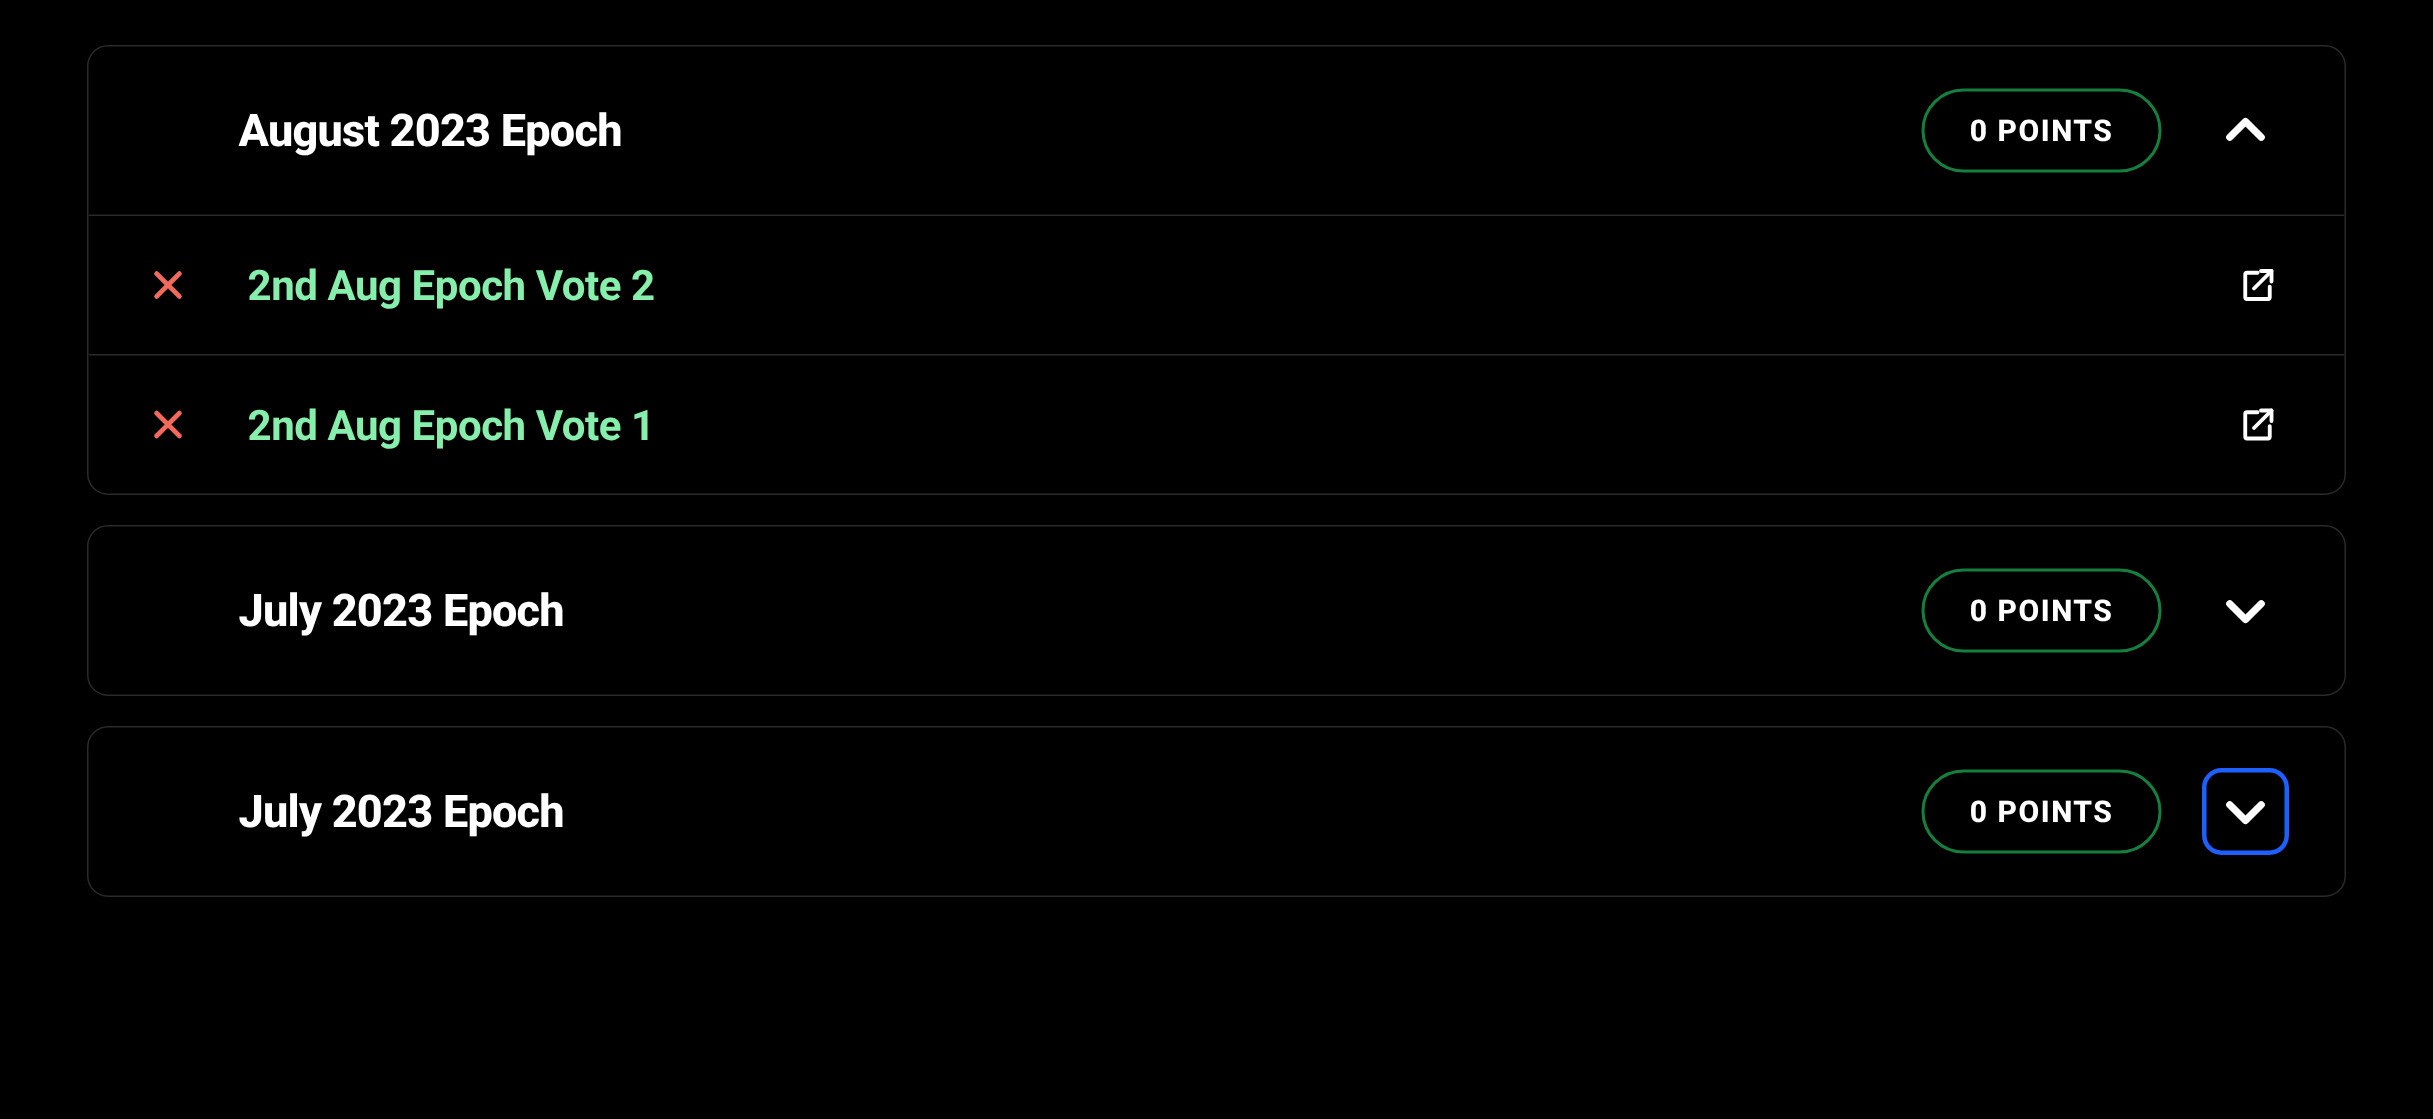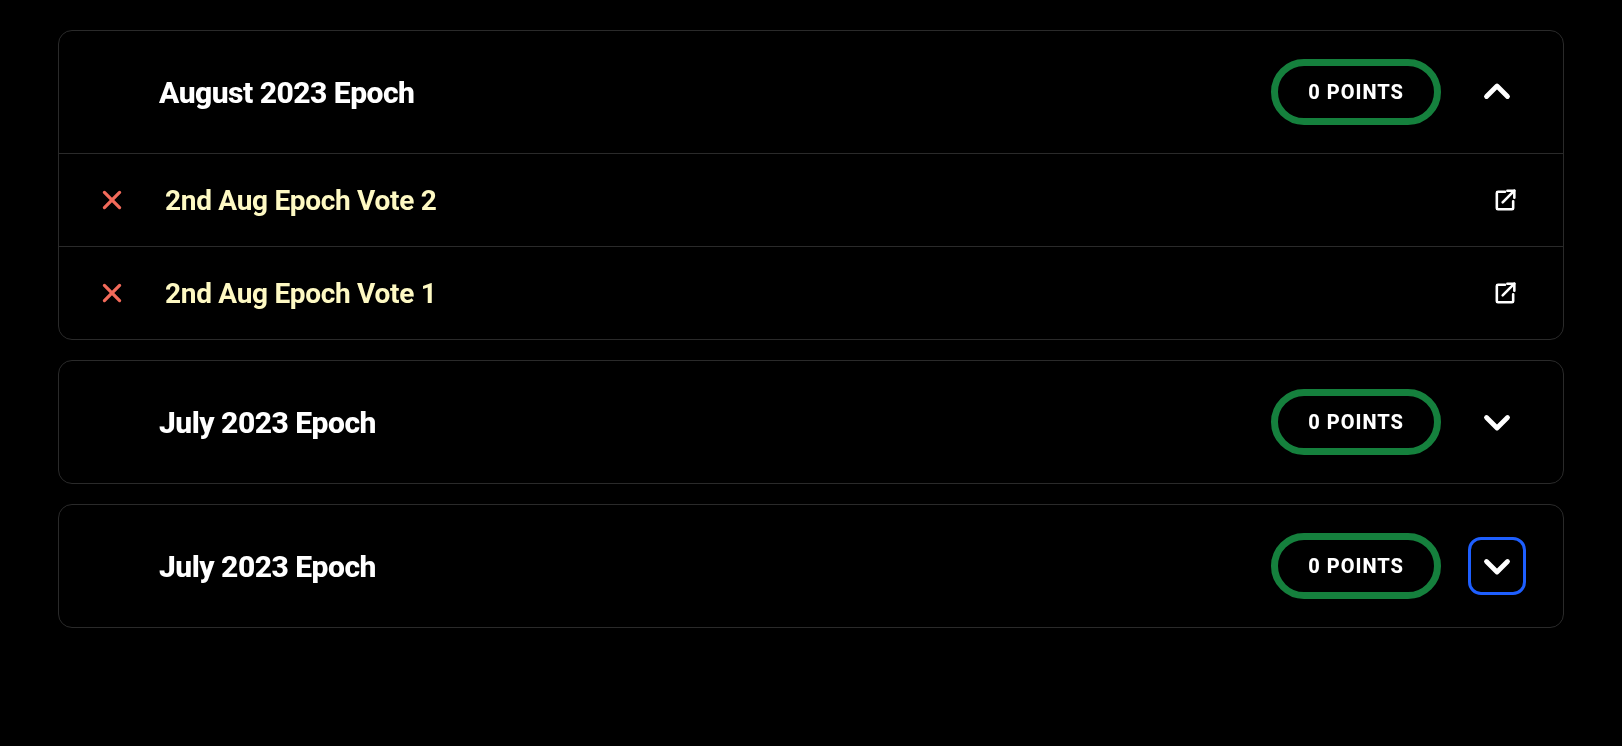--- a/index.html
+++ b/index.html
@@ -26,21 +26,21 @@
     font-size: 30px;
     font-weight: 800;
     letter-spacing: -0.5px;
   }
   .header-right {
     display: flex;
     align-items: center;
     gap: 30px;
   }
   .points-pill {
-    border: 7px solid #15803d;
+    border: 2px solid #15803d;
     border-radius: 999px;
     padding: 14px 30px;
     color: #fff;
     font-size: 20px;
     font-weight: 800;
     letter-spacing: 1px;
   }
   .chevron-btn {
     background: transparent;
     border: none;
@@ -63,21 +63,21 @@
     justify-content: space-between;
     padding: 28px 40px 28px 40px;
   }
   .vote-left {
     display: flex;
     align-items: center;
     gap: 40px;
   }
   .x-icon svg { display: block; }
   .vote-label {
-    color: #fef9c3;
+    color: #86efac;
     font-size: 28px;
     font-weight: 700;
     letter-spacing: -0.3px;
   }
   .external-btn {
     background: transparent;
     border: none;
     cursor: pointer;
     padding: 4px;
   }

